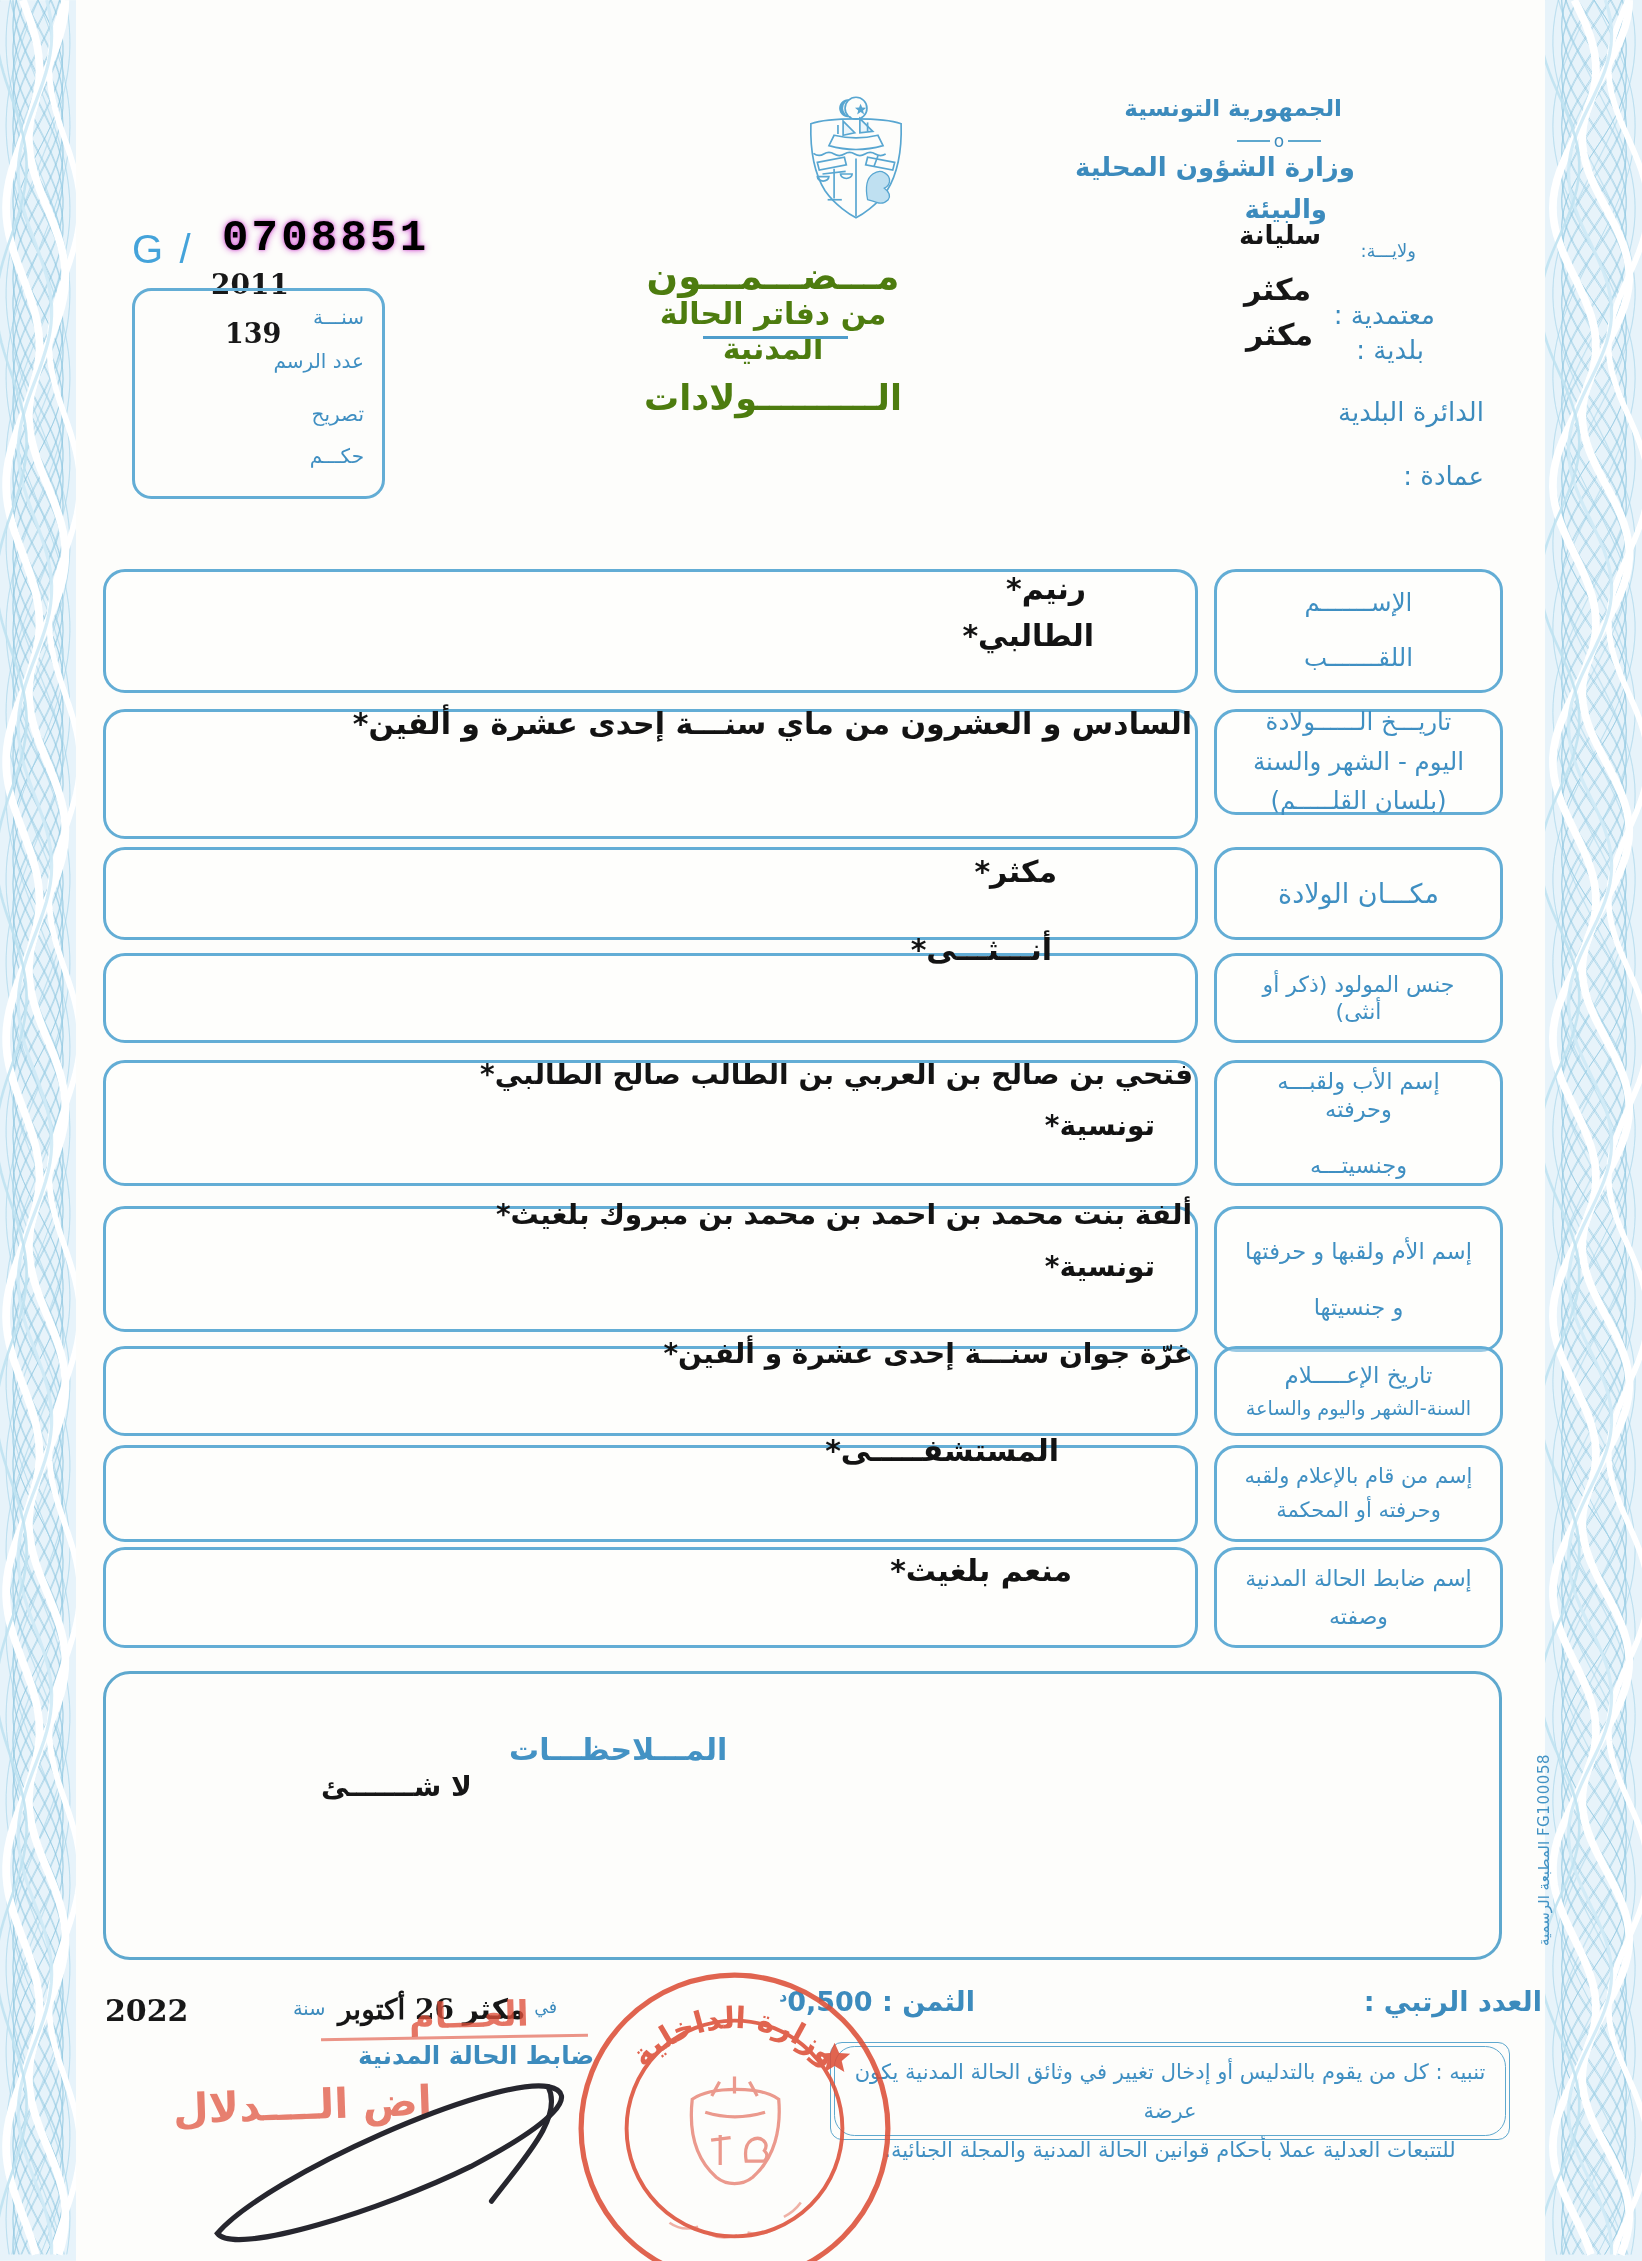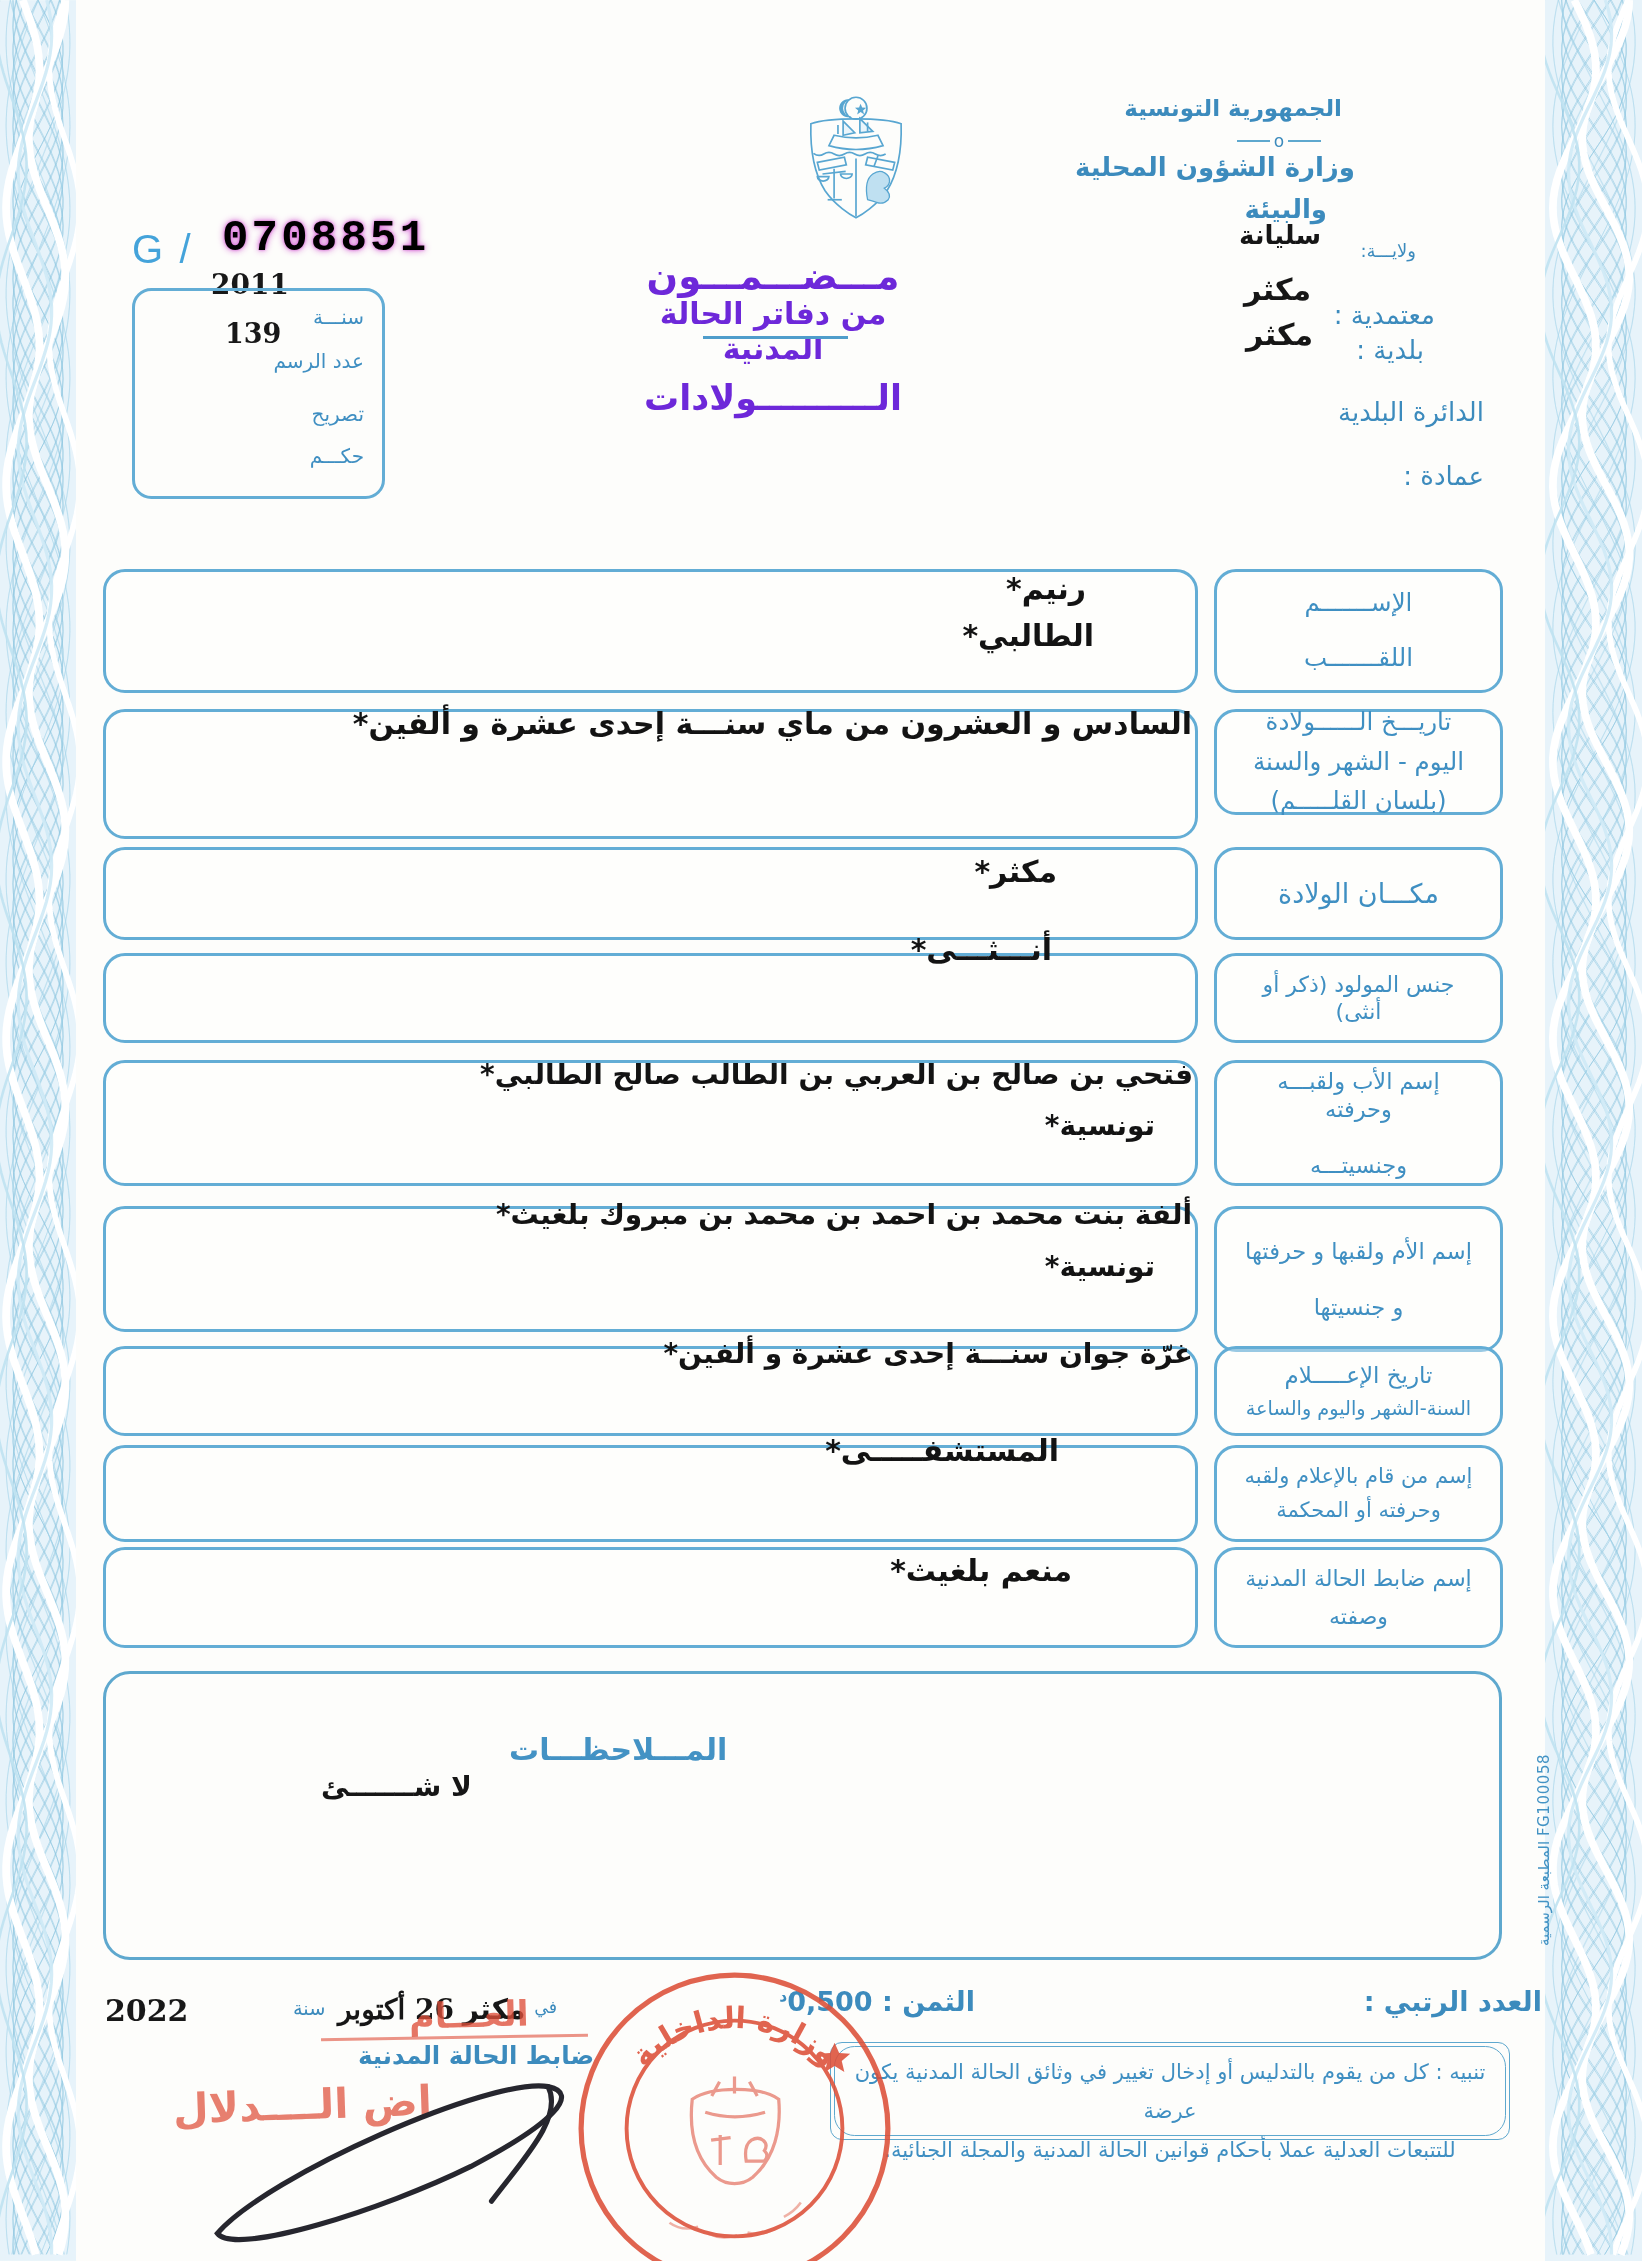--- a/index.html
+++ b/index.html
@@ -1,21 +1,21 @@
 <!DOCTYPE html>
 <html style="font-size:10.3px"><head>
 <meta charset="utf-8">
 <style>
   html,body{margin:0;padding:0;background:#9a9a9a;}
   #page{position:relative;width:1643px;height:2261px;background:#fdfdfb;overflow:hidden;
         font-family:"DejaVu Sans",sans-serif;}
   .abs{position:absolute;}
   .ar{direction:rtl;unicode-bidi:embed;font-family:"DejaVu Sans",sans-serif;}
   .blue{color:#3c8bbd;}
-  .tblue{color:#6d28d9;}
+  .tblue{color:#4d7c0f;}
   .black{color:#161616;}
   .bold{font-weight:bold;}
   .nowrap{white-space:nowrap;}
   
   .vbox{position:absolute;left:103px;width:1095px;border:3.2px solid #63add5;border-radius:22px;box-sizing:border-box;background:rgba(255,255,255,0.35);}
   .lbox{position:absolute;left:1214px;width:289px;border:3.2px solid #63add5;border-radius:22px;box-sizing:border-box;
         display:flex;flex-direction:column;justify-content:center;gap:19.3px;padding:6.4px 26px;background:rgba(255,255,255,0.35);}
   .ll{color:#3f8fc2;font-size:24.5px;text-align:center;line-height:1.25;}
   .val{position:absolute;color:#131313;font-weight:bold;font-size:30px;white-space:nowrap;text-align:center;}
   .val-sm{font-size:28px;}

